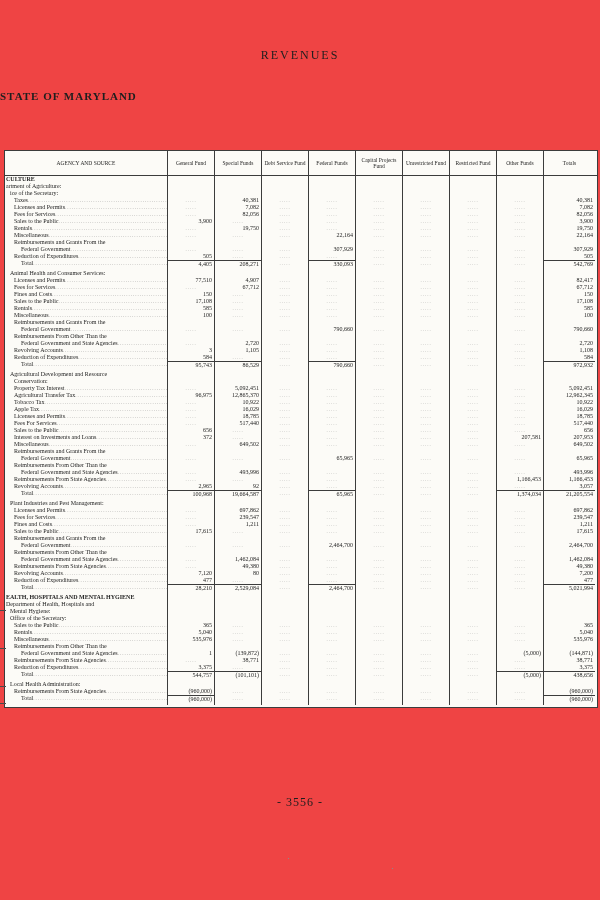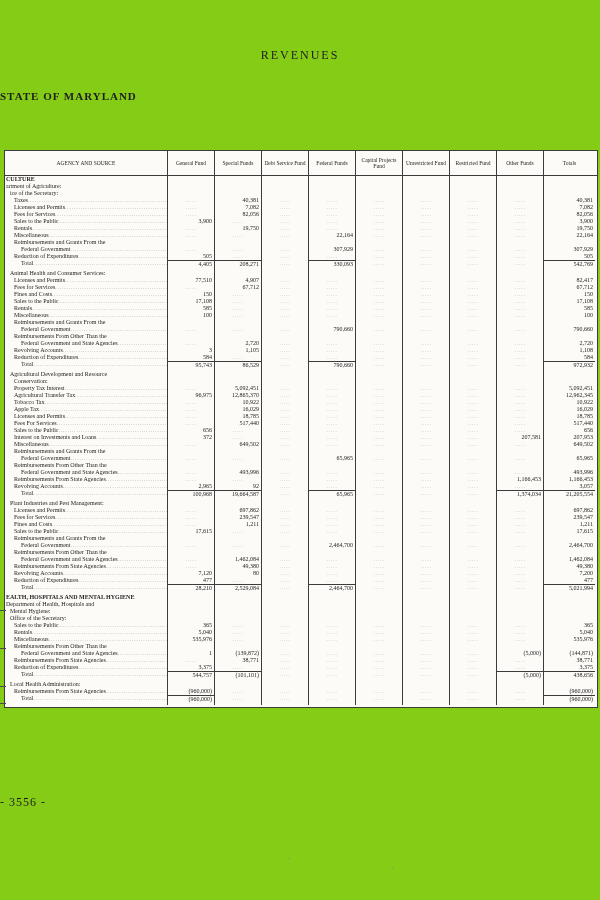--- a/index.html
+++ b/index.html
@@ -1,16 +1,16 @@
 <!DOCTYPE html>
 <html><head>
 <meta charset="utf-8">
 <style>
   html,body{margin:0;padding:0;}
-  .page{position:relative;width:600px;height:900px;background:#84cc16;font-family:"Liberation Serif",serif;color:#1e1e1e;overflow:hidden;}
+  .page{position:relative;width:600px;height:900px;background:#ef4444;font-family:"Liberation Serif",serif;color:#1e1e1e;overflow:hidden;}
   .title{position:absolute;top:48px;left:0;width:100%;text-align:center;font-size:12px;letter-spacing:2px;}
   .subtitle{position:absolute;top:90px;left:0;width:100%;font-size:11px;font-weight:bold;letter-spacing:1px;}
   .tablewrap{position:absolute;left:4px;top:150px;width:592px;border:1px solid #3c3c3c;background:#fcfbf7;}
   .thead{display:flex;border-bottom:1px solid #3c3c3c;height:24px;}
   .hcell{box-sizing:border-box;font-size:5.5px;line-height:6px;text-align:center;display:flex;align-items:center;justify-content:center;padding:1px;overflow:hidden;}
   .hcell.c0{width:162px;}
   .hcell.cv{width:47px;border-left:1px solid #3c3c3c;}
   .hcell.ct{width:52px;border-left:1px solid #3c3c3c;}
   .tbody{padding-bottom:2px;}
   .trow{display:flex;height:7px;line-height:7px;font-size:6px;}
@@ -20,21 +20,21 @@
   .lbl{width:162px;padding-left:1px;display:flex;}
   .lbl span:first-child{flex:0 0 auto;}
   .ind1{padding-left:5px;}
   .ind2{padding-left:9px;}
   .ind3{padding-left:16px;}
   .dots{flex:1 1 auto;overflow:hidden;color:#7a7a7a;letter-spacing:1px;font-size:5px;line-height:7px;}
   .val{width:47px;border-left:1px solid #3c3c3c;text-align:right;padding-right:2px;}
   .val.tot{width:52px;}
   .val.empty{text-align:center;color:#9a9a9a;padding-right:0;letter-spacing:1px;font-size:5px;}
   .val.rule{border-top:1px solid #3c3c3c;line-height:6px;}
-  .pagenum{position:absolute;top:795px;left:0;width:100%;font-size:12px;letter-spacing:1px;}
+  .pagenum{position:absolute;top:795px;left:0;width:100%;text-align:center;font-size:12px;letter-spacing:1px;}
   .mark{position:absolute;left:0;width:6px;height:1px;background:#4a4a4a;}
   .speck{position:absolute;width:1px;height:1px;background:#8a8a8a;}
 </style>
 </head>
 <body>
 
 <div class="page">
   <div class="title">REVENUES</div>
   <div class="subtitle">STATE OF MARYLAND</div>
 

